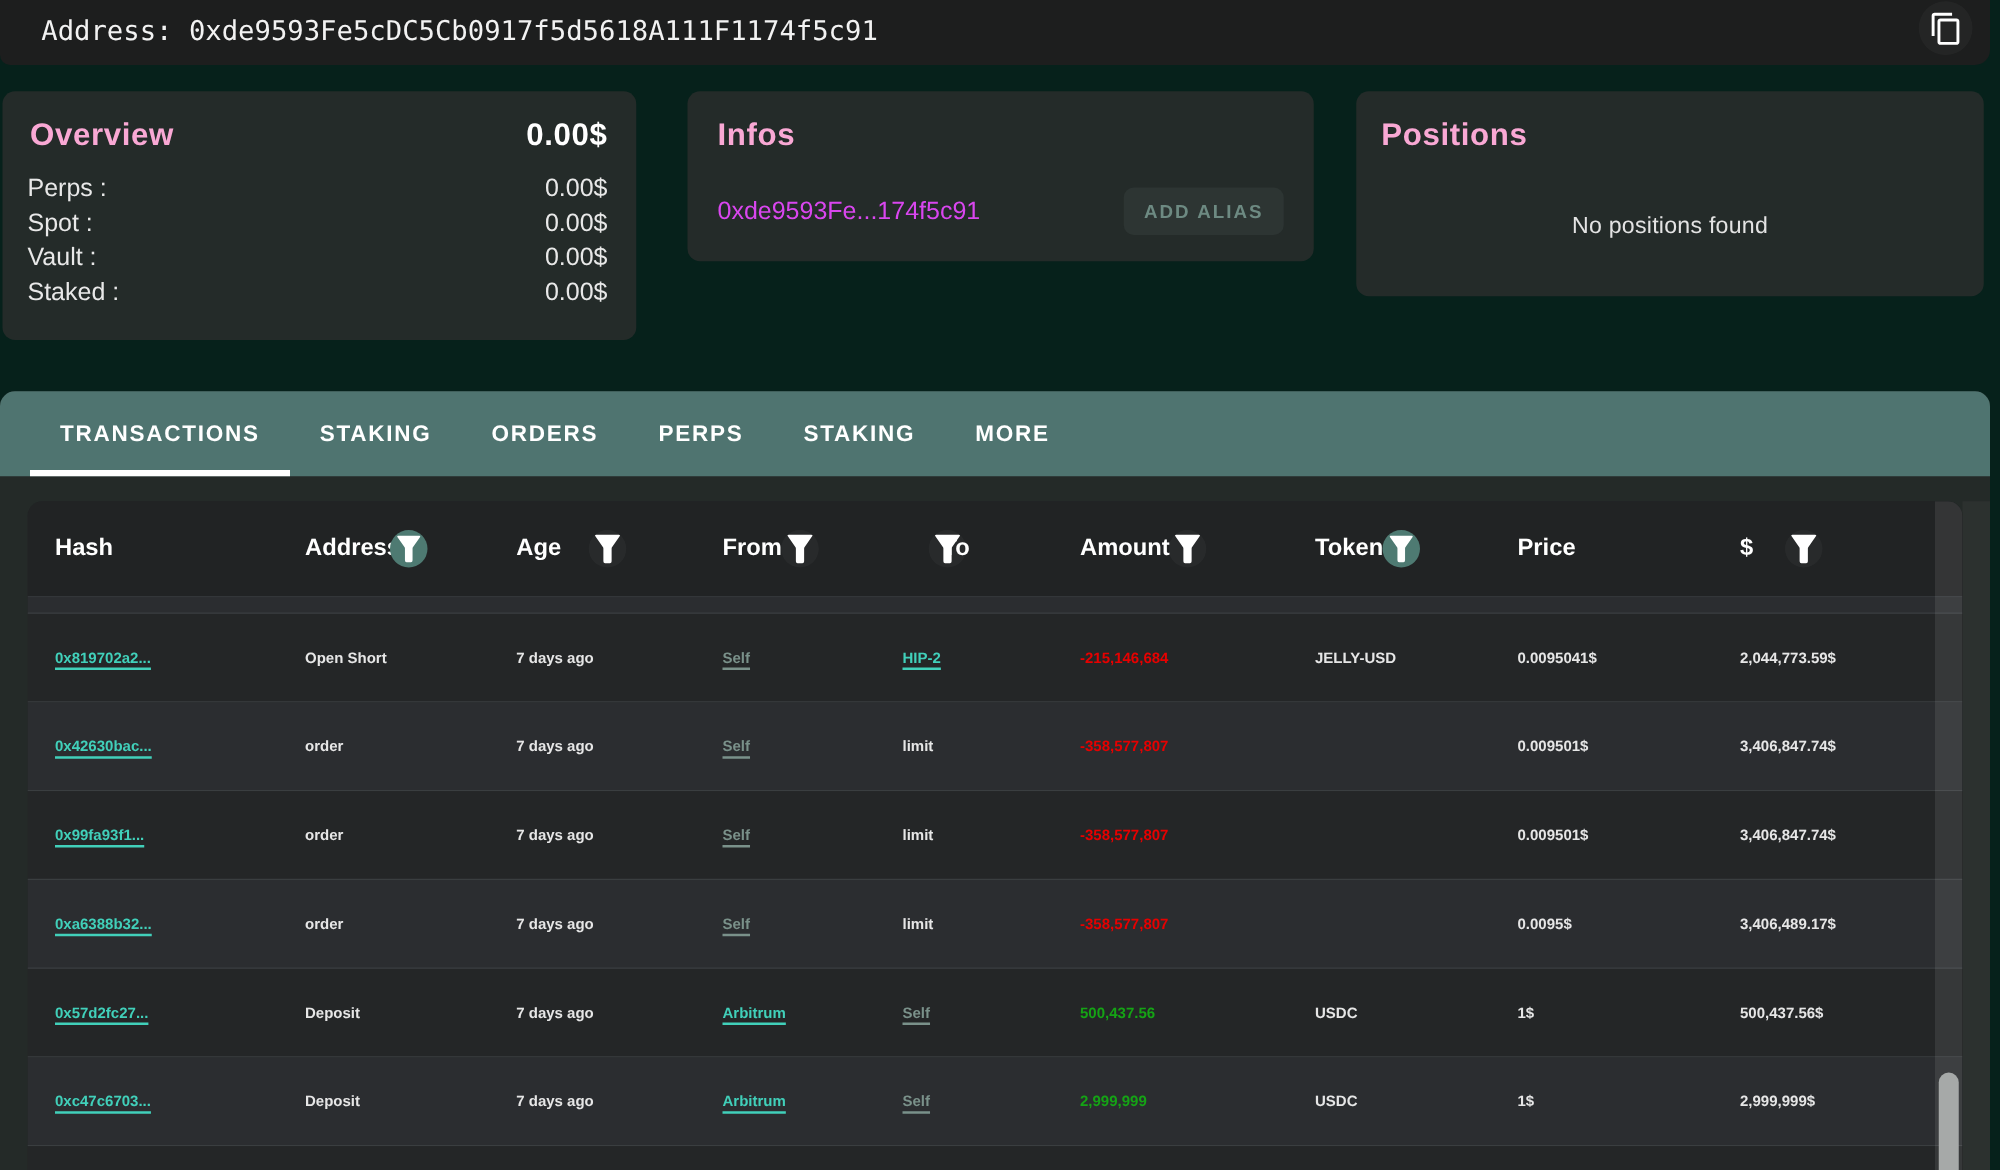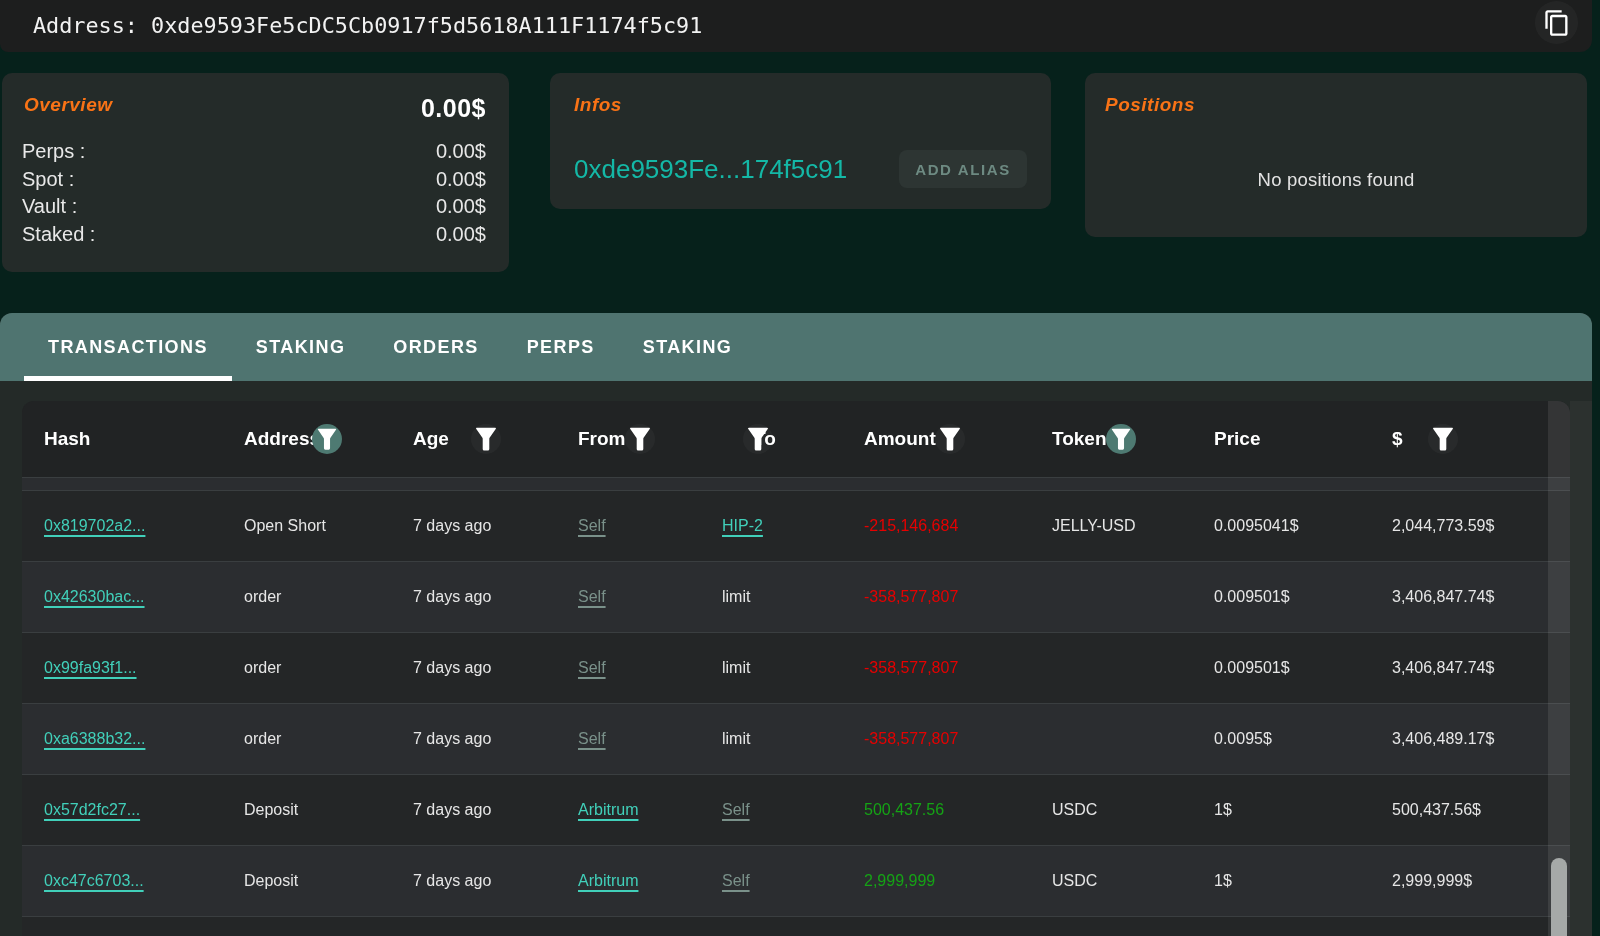--- a/index.html
+++ b/index.html
@@ -49,36 +49,36 @@
     position:absolute;left:1535px;top:1px;width:43px;height:43px;
     background:rgba(255,255,255,0.035);border:none;border-radius:50%;
     cursor:pointer;display:flex;align-items:center;justify-content:center;
   }
   .copy-btn svg{width:28px;height:28px;fill:#ffffff;}
 
   
   .card{position:absolute;background:var(--card-bg);border-radius:10px;}
   .card .card-title{
     position:absolute;left:24px;top:21px;
-    font-size:19px;font-weight:700;color:#f97316;letter-spacing:.5px;font-style:italic;
+    font-size:25px;font-weight:700;color:#f9a8d4;letter-spacing:.5px;
   }
   #card-overview{left:2px;top:73px;width:507px;height:199px;}
   #card-overview .card-title{left:22px;}
   #card-overview .total{
     position:absolute;right:23px;top:21px;
     font-size:25px;font-weight:700;color:#ffffff;letter-spacing:.5px;
   }
   .ov-rows{position:absolute;left:20px;right:23px;top:65px;}
   .ov-row{display:flex;justify-content:space-between;height:27.5px;align-items:center;
     font-size:20px;color:#e8e8e8;}
 
   #card-infos{left:550px;top:73px;width:501px;height:136px;}
   #card-infos .card-title{left:24px;}
   #card-infos .short-addr{
-    position:absolute;left:24px;top:84.5px;font-size:26px;line-height:22px;color:#14b8a6;
+    position:absolute;left:24px;top:84.5px;font-size:20px;line-height:22px;color:#d946ef;
   }
   .alias-btn{
     position:absolute;left:349px;top:77px;width:128px;height:38px;
     background:var(--alias-bg);color:var(--alias-text);
     border:none;border-radius:8px;cursor:pointer;
     font-family:"Liberation Sans",sans-serif;
     font-size:15px;font-weight:700;letter-spacing:1.6px;
   }
   #card-positions{left:1085px;top:73px;width:502px;height:164px;}
   #card-positions .card-title{left:20px;}
@@ -138,21 +138,21 @@
   .row{
     position:relative;height:71px;border-bottom:1px solid var(--row-border);
     background:var(--row-odd);
     background-clip:padding-box;
   }
   .row.even{background:var(--row-even);}
   .row.partial-top{height:13px;background:var(--row-even);}
   .row.partial-bottom{height:40px;background:var(--row-odd);border-bottom:none;}
   .cell{
     position:absolute;top:50%;transform:translateY(-50%);
-    font-size:16px;color:var(--text);white-space:nowrap;
+    font-size:12px;color:var(--text);white-space:nowrap;font-weight:bold;
   }
   a.cell-link{cursor:pointer;}
   .t-link{color:var(--teal);text-decoration:underline;text-underline-offset:4px;text-decoration-thickness:2px;}
   .t-link-muted{color:var(--muted-link);text-decoration:underline;text-underline-offset:4px;text-decoration-thickness:2px;}
   .t-negative{color:var(--red);}
   .t-positive{color:var(--green);}
 
   .panel-right-strip{
     position:absolute;left:1570px;top:88px;width:22px;bottom:0;
     background:#2c312f;
@@ -226,20 +226,23 @@
         </div>
         <div class="tab">
           <span>ORDERS</span>
         </div>
         <div class="tab">
           <span>PERPS</span>
         </div>
         <div class="tab">
           <span>STAKING</span>
         </div>
+        <div class="tab">
+          <span>MORE</span>
+        </div>
       </nav>
     <div class="panel-right-strip"></div>
     <div class="table">
       <div class="thead" id="thead">
           <div class="hcell" style="left: 22px;">
             <span>Hash</span>
           </div>
           <div class="hcell" style="left: 222px;">
             <span>Address</span>
           </div>

